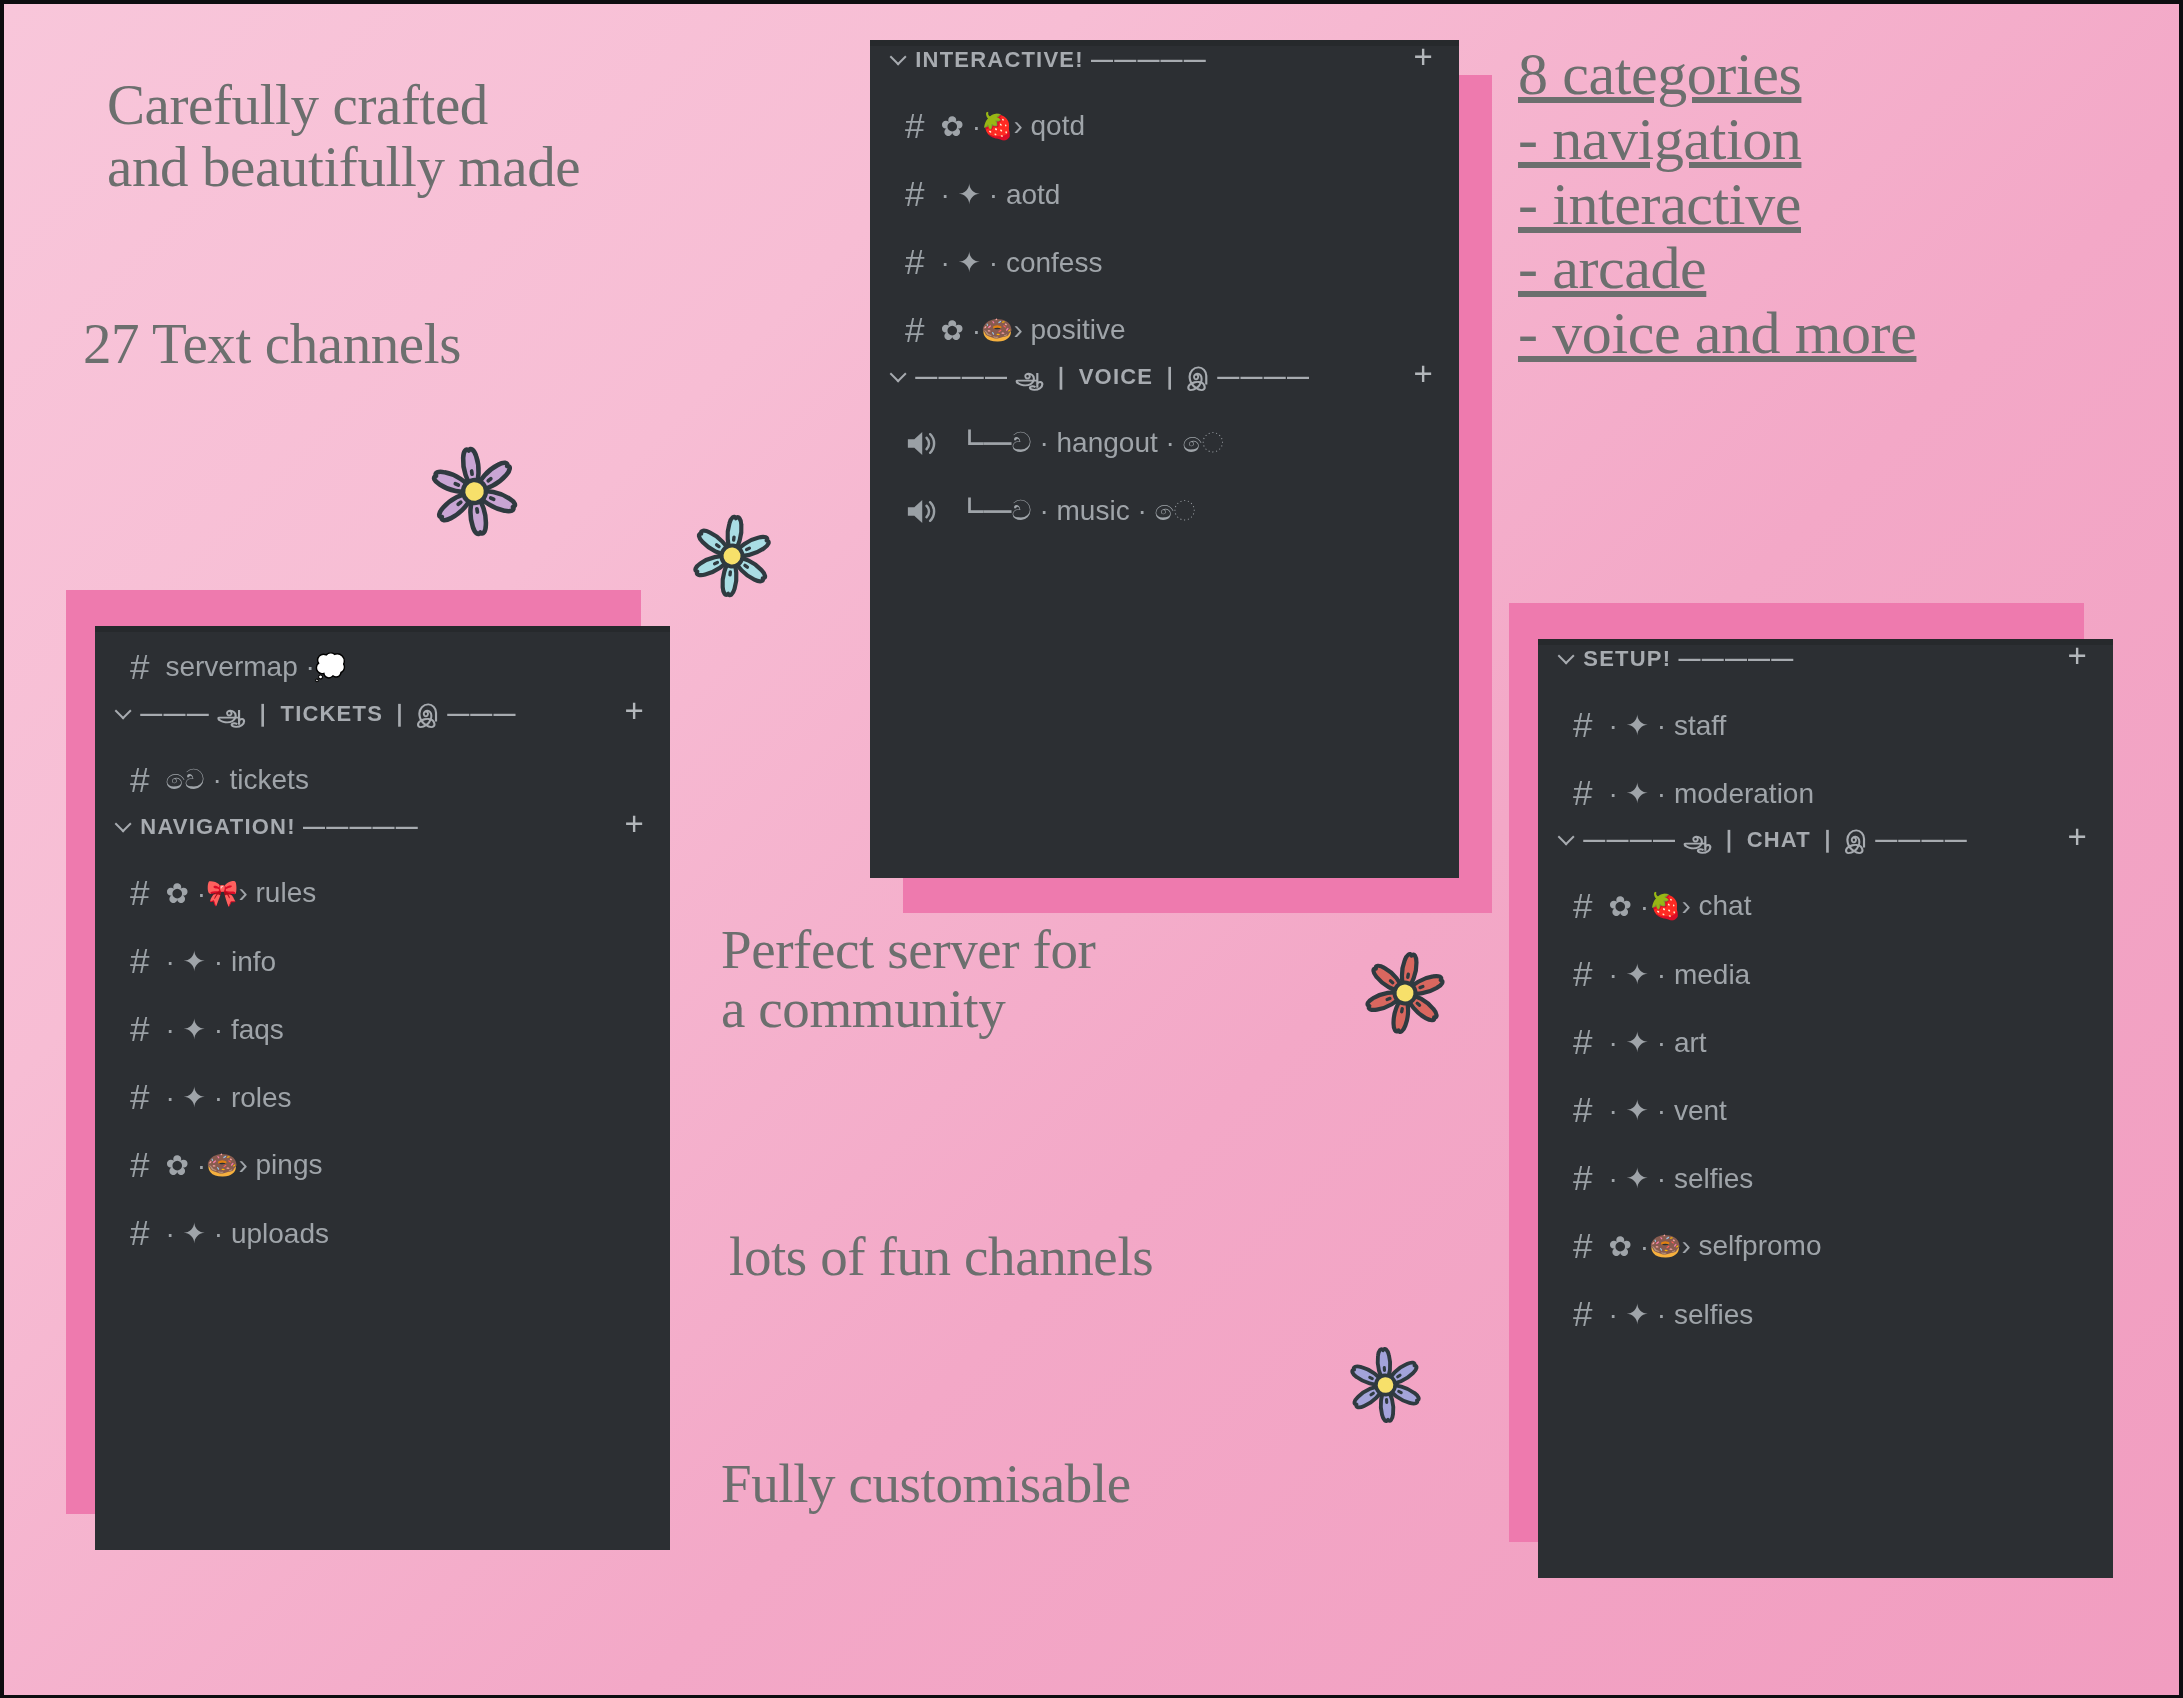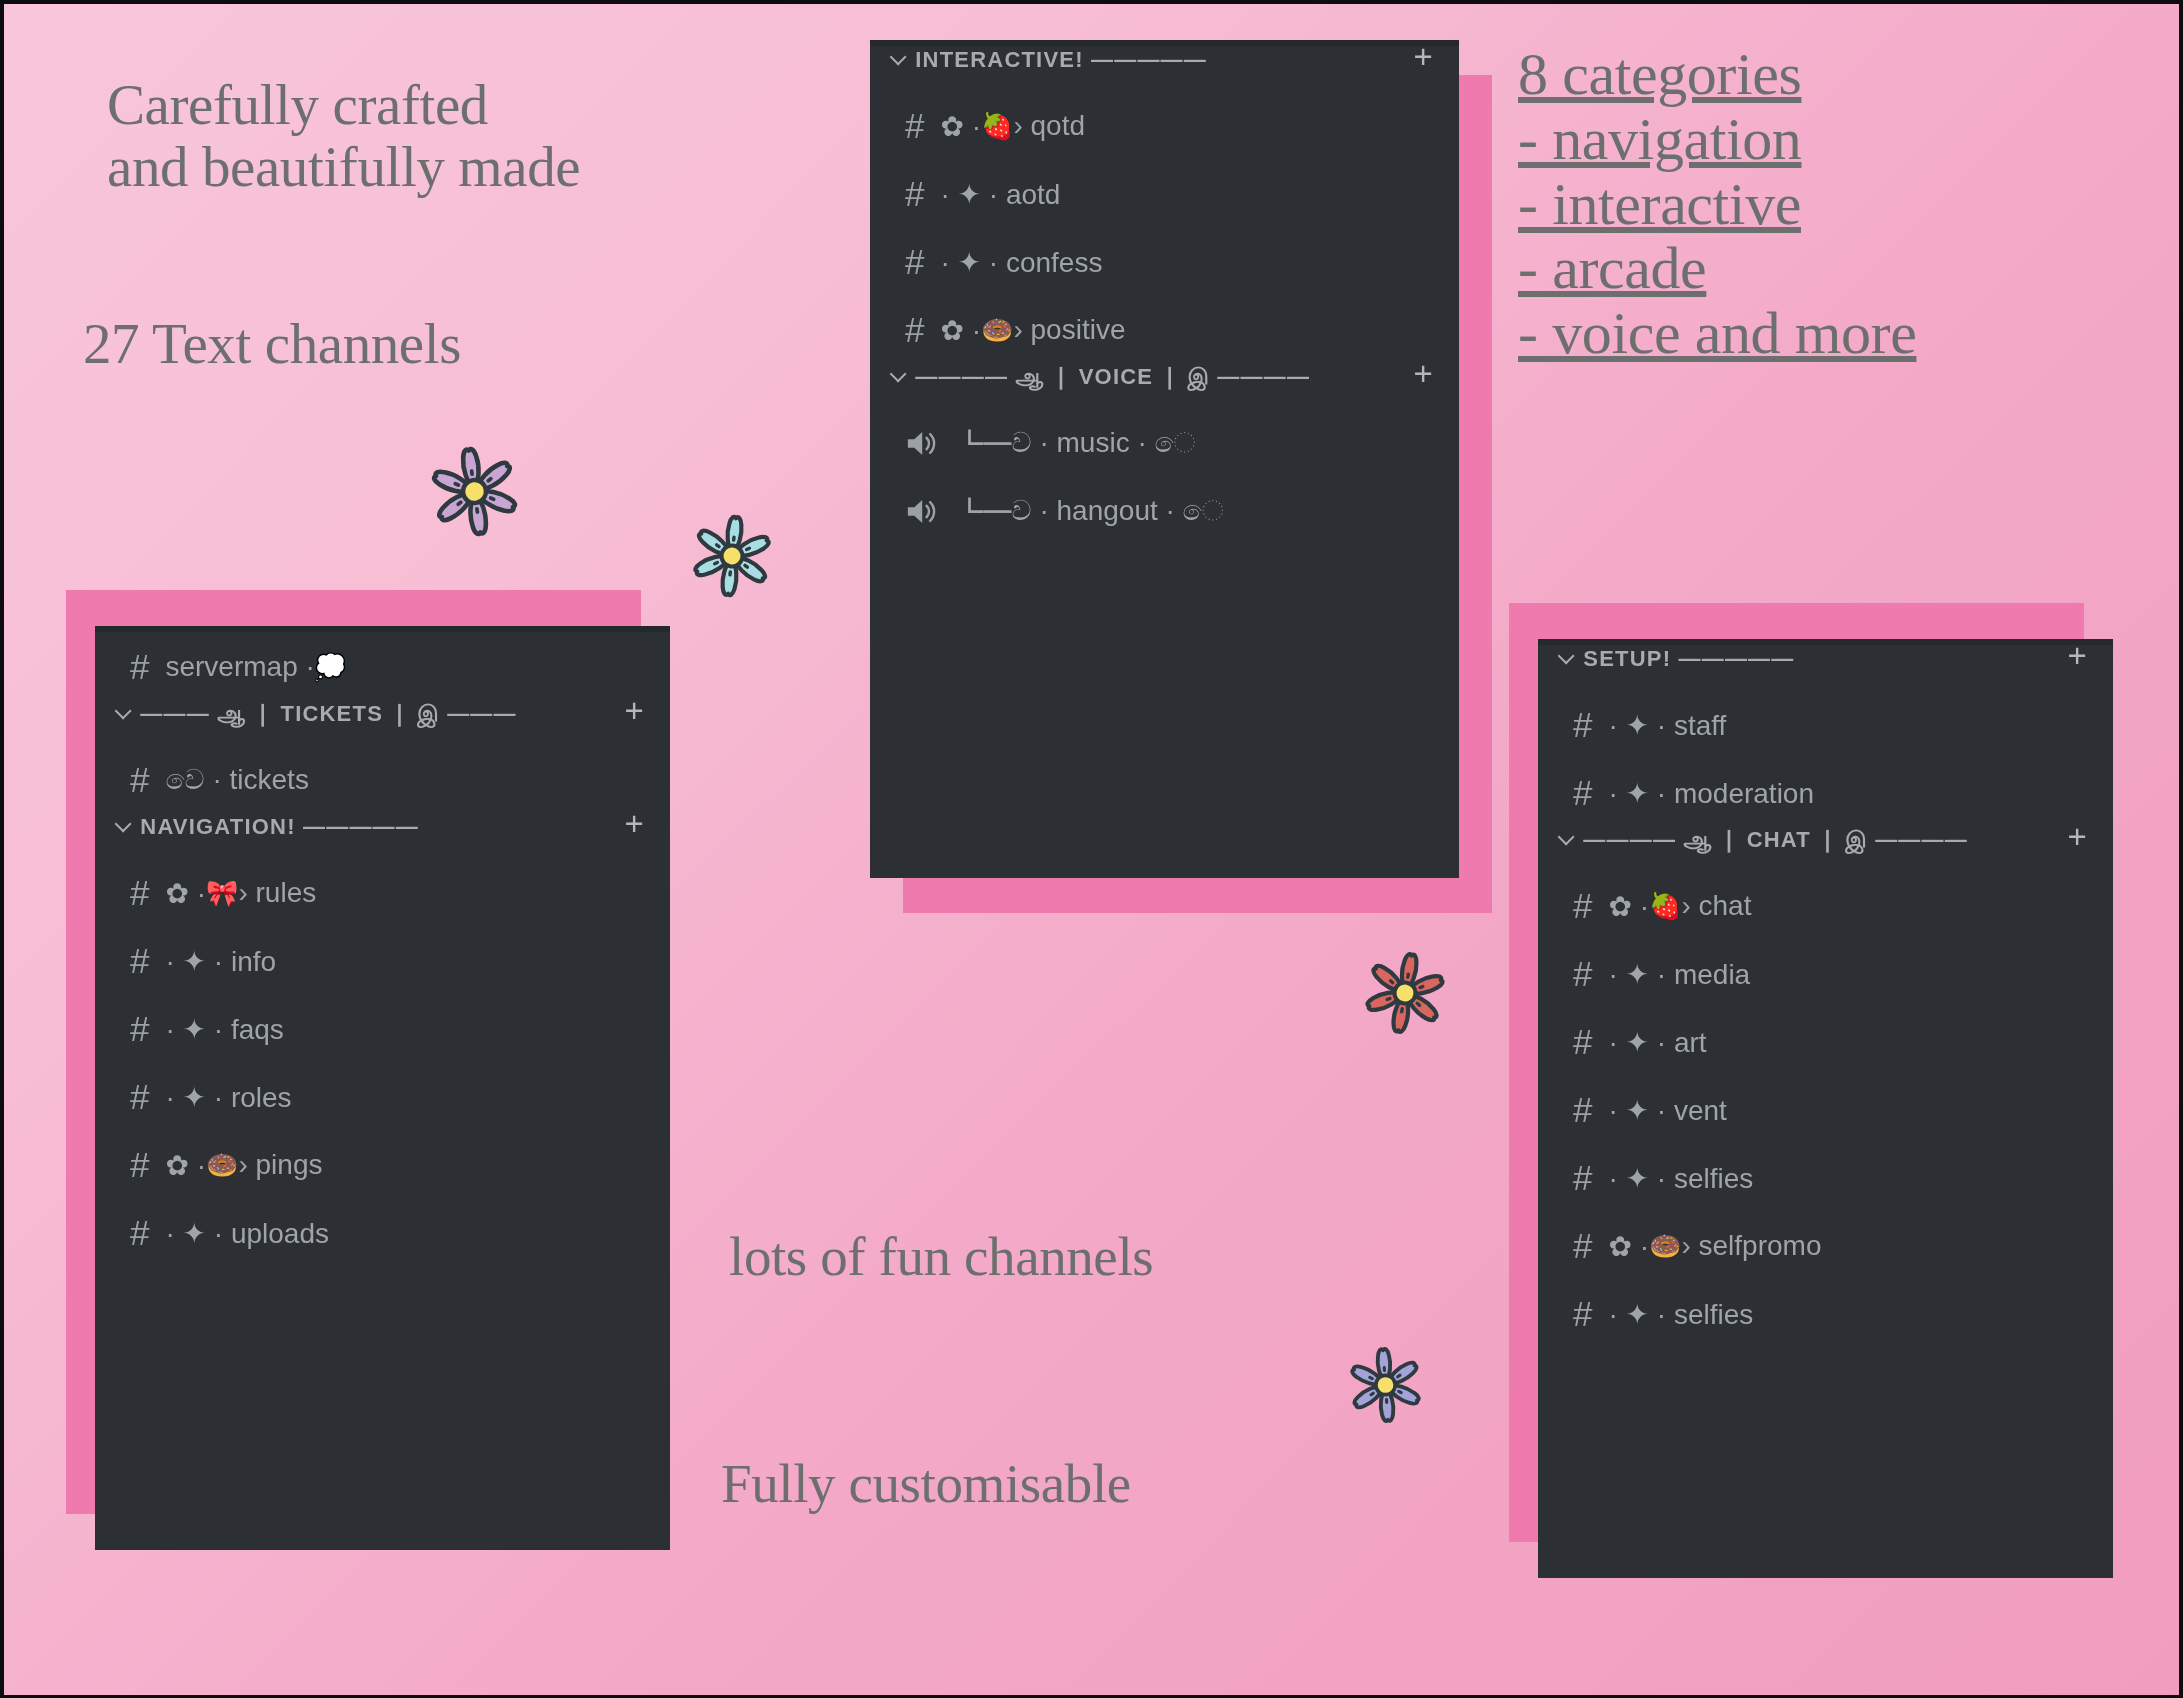--- a/index.html
+++ b/index.html
@@ -159,20 +159,22 @@
 <div id="poster">
 
   <div class="headline" id="txt-crafted">Carefully crafted
 and beautifully made</div>
   <div class="headline" id="txt-channels">27 Text channels</div>
   <div class="headline" id="txt-categories">8 categories
 - navigation
 - interactive
 - arcade
 - voice and more</div>
+  <div class="headline" id="txt-perfect">Perfect server for
+a community</div>
   <div class="headline" id="txt-fun">lots of fun channels</div>
   <div class="headline" id="txt-custom">Fully customisable</div>
 
   <div class="panel-wrap" id="wrap-left">
     <div class="panel-shadow"></div>
     <div class="panel" id="panel-left">
         <div class="chan">
           <span class="hash">#</span>
           <span class="label">servermap · </span>
           <span class="emoji">💭</span>
@@ -247,41 +249,41 @@
         <div class="chan">
           <span class="hash">#</span>
           <span class="label">✿ · </span>
           <span class="emoji">🍩</span>
           <span class="label"> › positive</span>
         </div>
         <div class="cat">
           <span class="chev"></span>
           <span class="cat-text">———— ஆ ❘ VOICE ❘ இ ————</span>
           <span class="plus">+</span>
+        </div>
+        <div class="chan">
+          <span class="spk">
+            <svg width="33" height="29" viewBox="0 0 46 40">
+              <path d="M4 14 h9 L24 4 v32 L13 26 H4 z" fill="#9aa0a5"></path>
+              <path d="M30 12 a11 11 0 0 1 0 16" fill="none" stroke="#9aa0a5" stroke-width="3.4" stroke-linecap="round"></path>
+              <path d="M35 7 a18 18 0 0 1 0 26" fill="none" stroke="#9aa0a5" stroke-width="3.4" stroke-linecap="round"></path>
+            </svg>
+          </span>
+          <span class="label">┗━ව · hangout · ෙ</span>
         </div>
         <div class="chan">
           <span class="spk">
             <svg width="33" height="29" viewBox="0 0 46 40">
               <path d="M4 14 h9 L24 4 v32 L13 26 H4 z" fill="#9aa0a5"></path>
               <path d="M30 12 a11 11 0 0 1 0 16" fill="none" stroke="#9aa0a5" stroke-width="3.4" stroke-linecap="round"></path>
               <path d="M35 7 a18 18 0 0 1 0 26" fill="none" stroke="#9aa0a5" stroke-width="3.4" stroke-linecap="round"></path>
             </svg>
           </span>
           <span class="label">┗━ව · music · ෙ</span>
         </div>
-        <div class="chan">
-          <span class="spk">
-            <svg width="33" height="29" viewBox="0 0 46 40">
-              <path d="M4 14 h9 L24 4 v32 L13 26 H4 z" fill="#9aa0a5"></path>
-              <path d="M30 12 a11 11 0 0 1 0 16" fill="none" stroke="#9aa0a5" stroke-width="3.4" stroke-linecap="round"></path>
-              <path d="M35 7 a18 18 0 0 1 0 26" fill="none" stroke="#9aa0a5" stroke-width="3.4" stroke-linecap="round"></path>
-            </svg>
-          </span>
-          <span class="label">┗━ව · hangout · ෙ</span>
-        </div>
       </div>
   </div>
 
   <div class="panel-wrap" id="wrap-right">
     <div class="panel-shadow"></div>
     <div class="panel" id="panel-right">
         <div class="cat">
           <span class="chev"></span>
           <span class="cat-text">SETUP! —————</span>
           <span class="plus">+</span>

